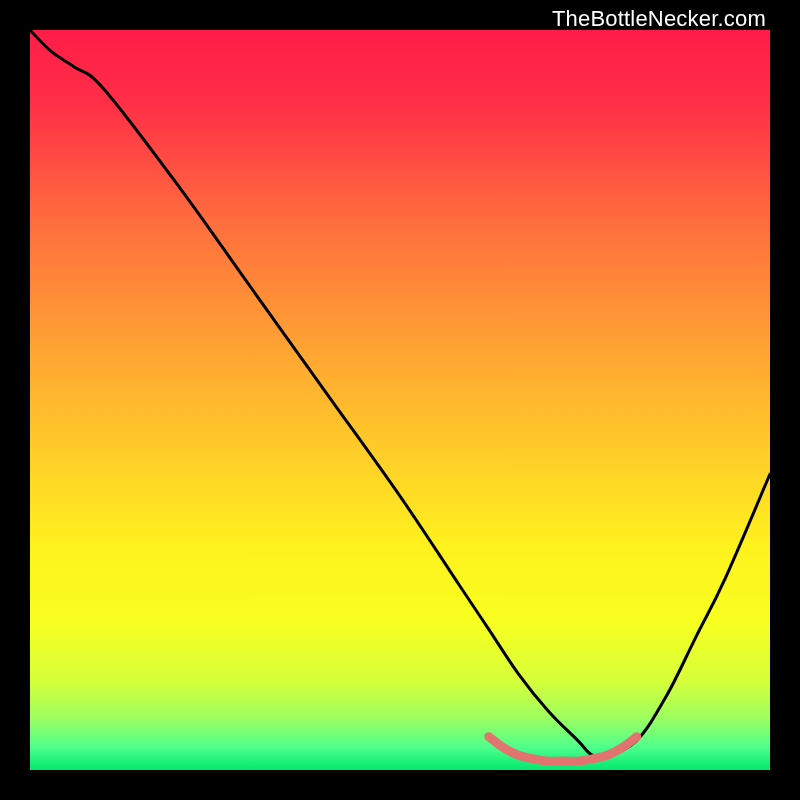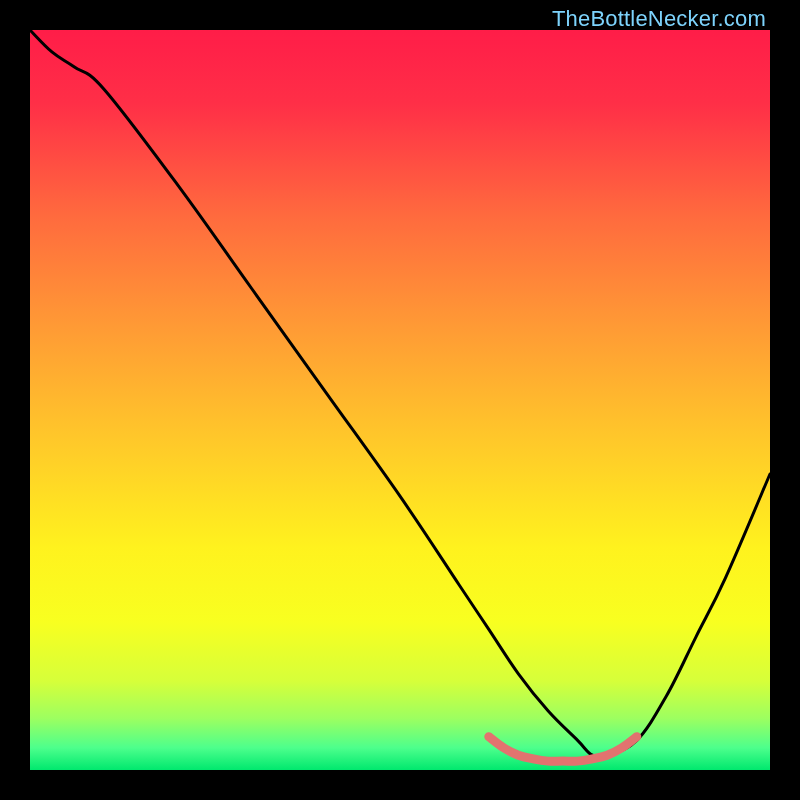--- a/index.html
+++ b/index.html
@@ -23,21 +23,21 @@
     position: absolute;
     left: 0;
     top: 0;
     width: 740px;
     height: 740px;
   }
   .watermark {
     position: absolute;
     top: 6px;
     right: 34px;
-    color: #7dd3fc;
+    color: #ffffff;
     font-size: 22px;
     font-weight: 500;
     letter-spacing: 0.2px;
   }
   svg.curve {
     position: absolute;
     left: 0;
     top: 0;
     width: 740px;
     height: 740px;

